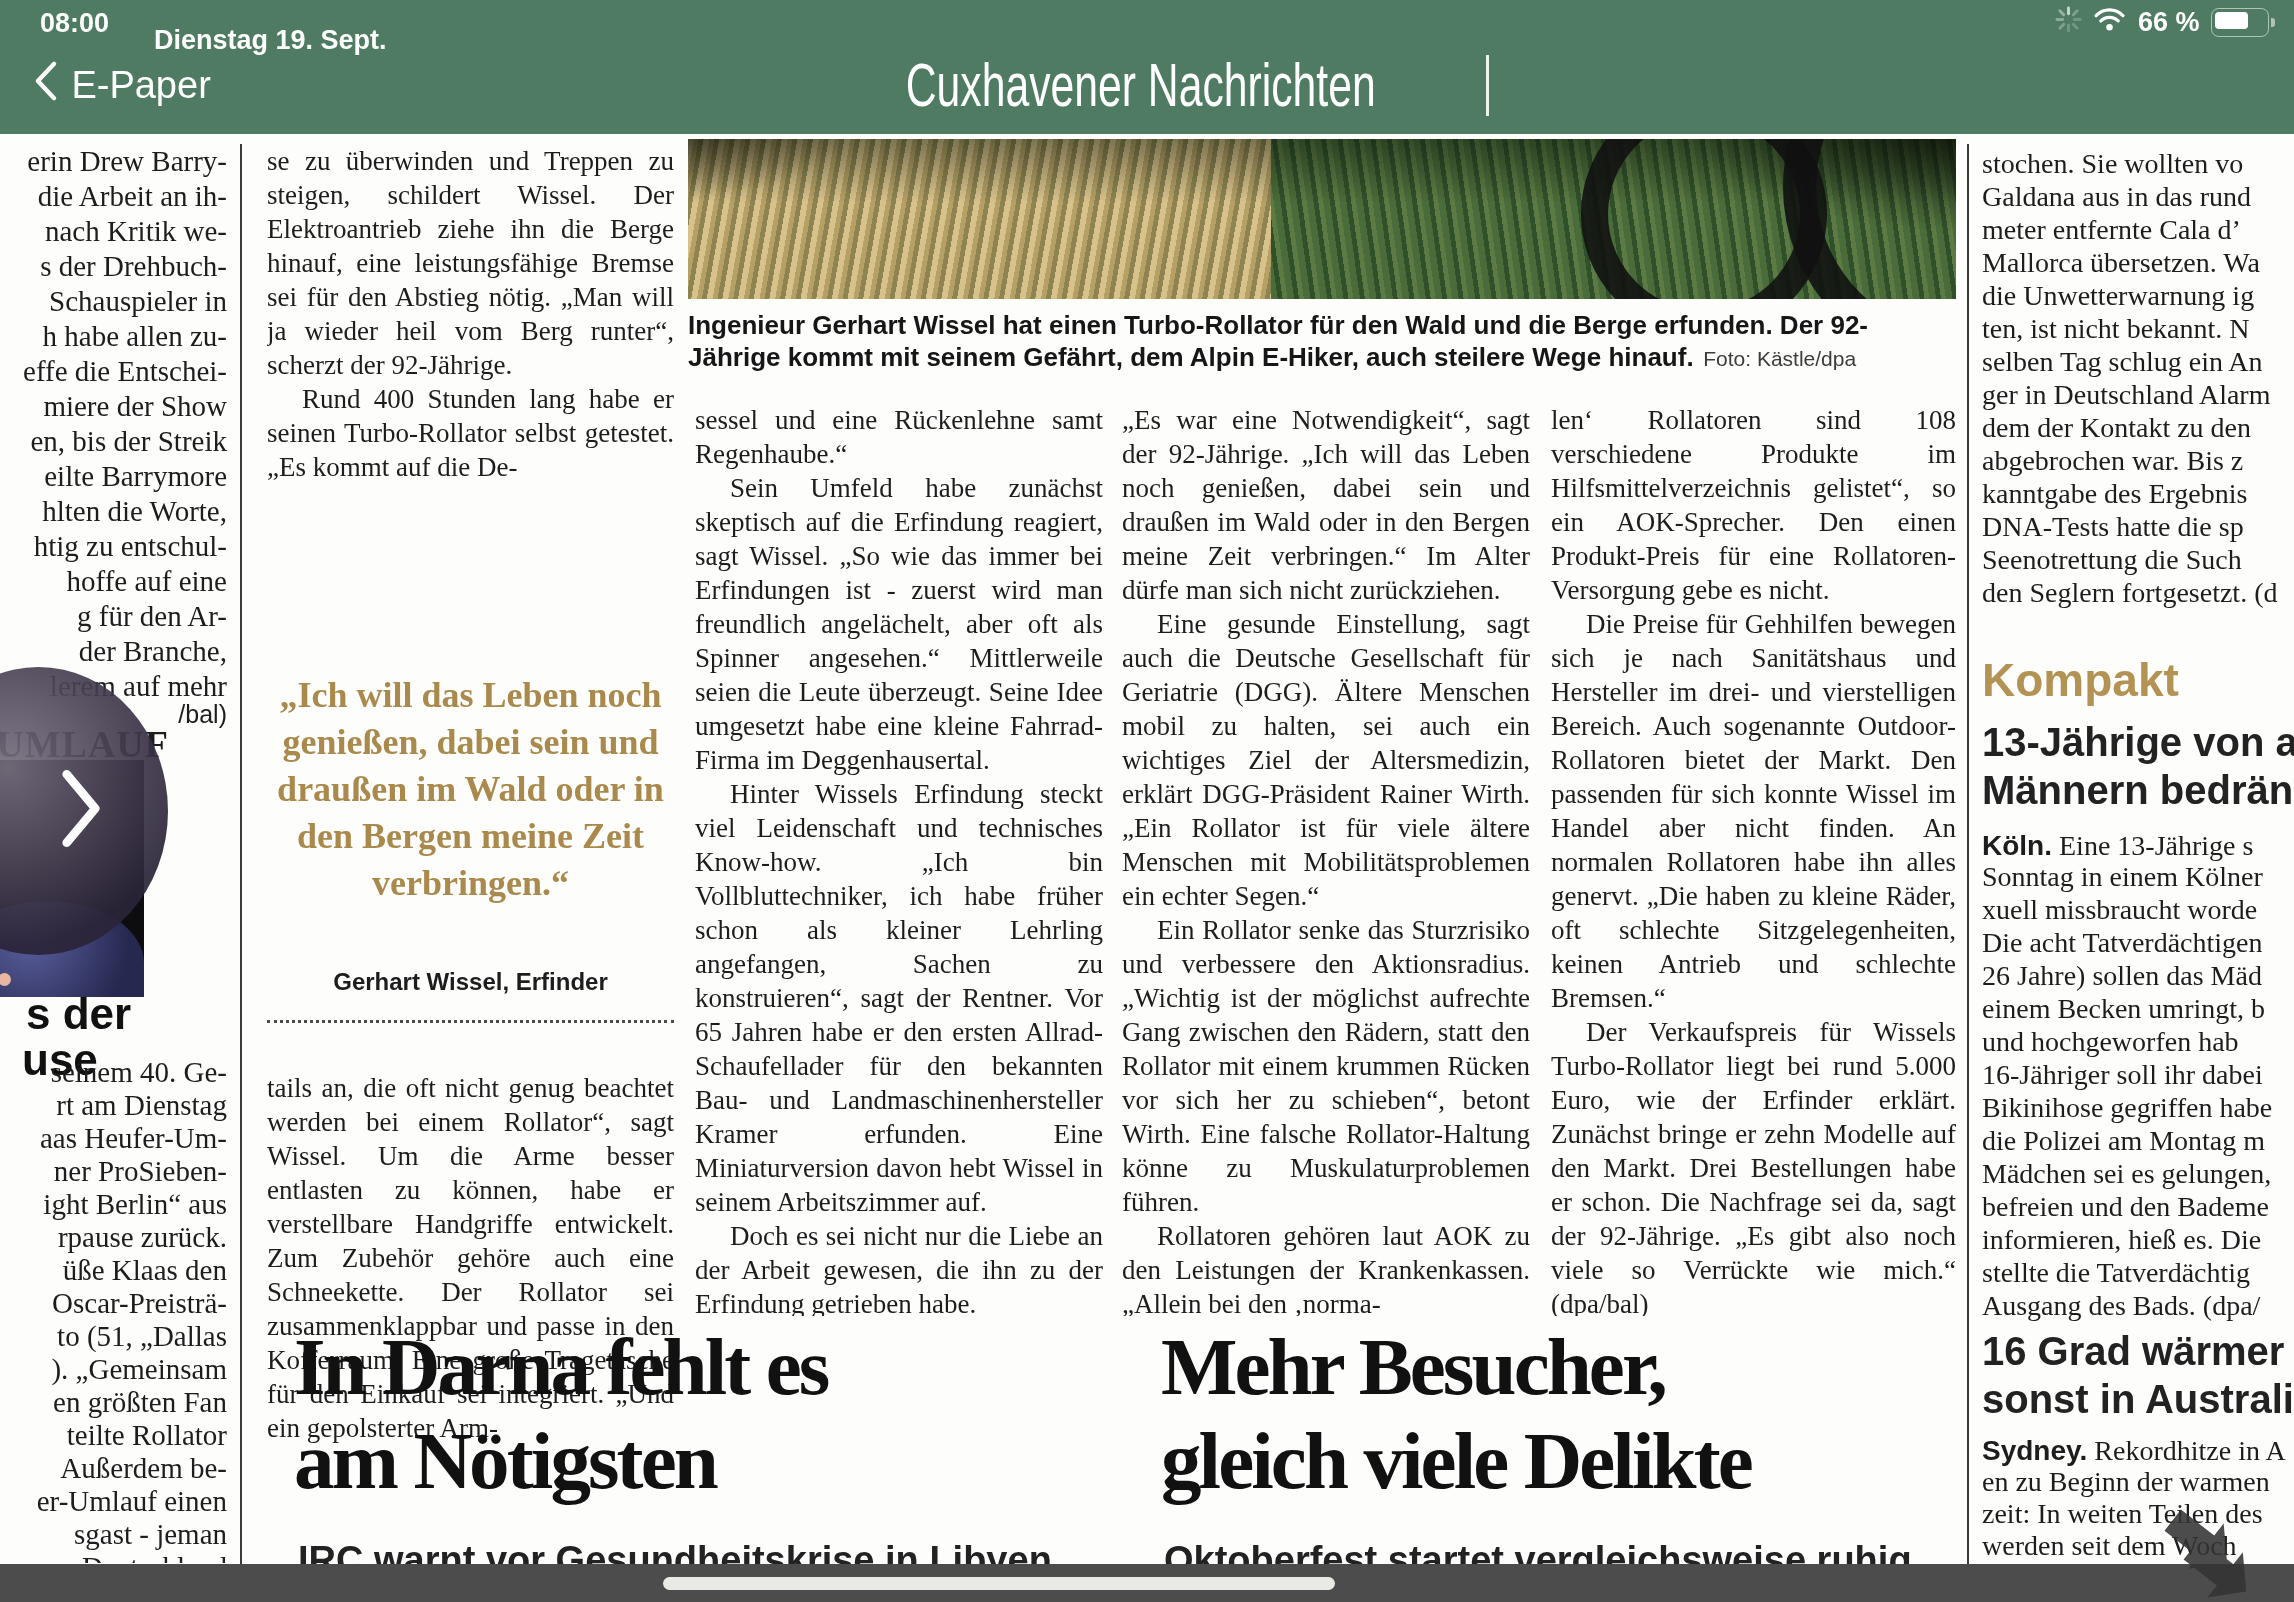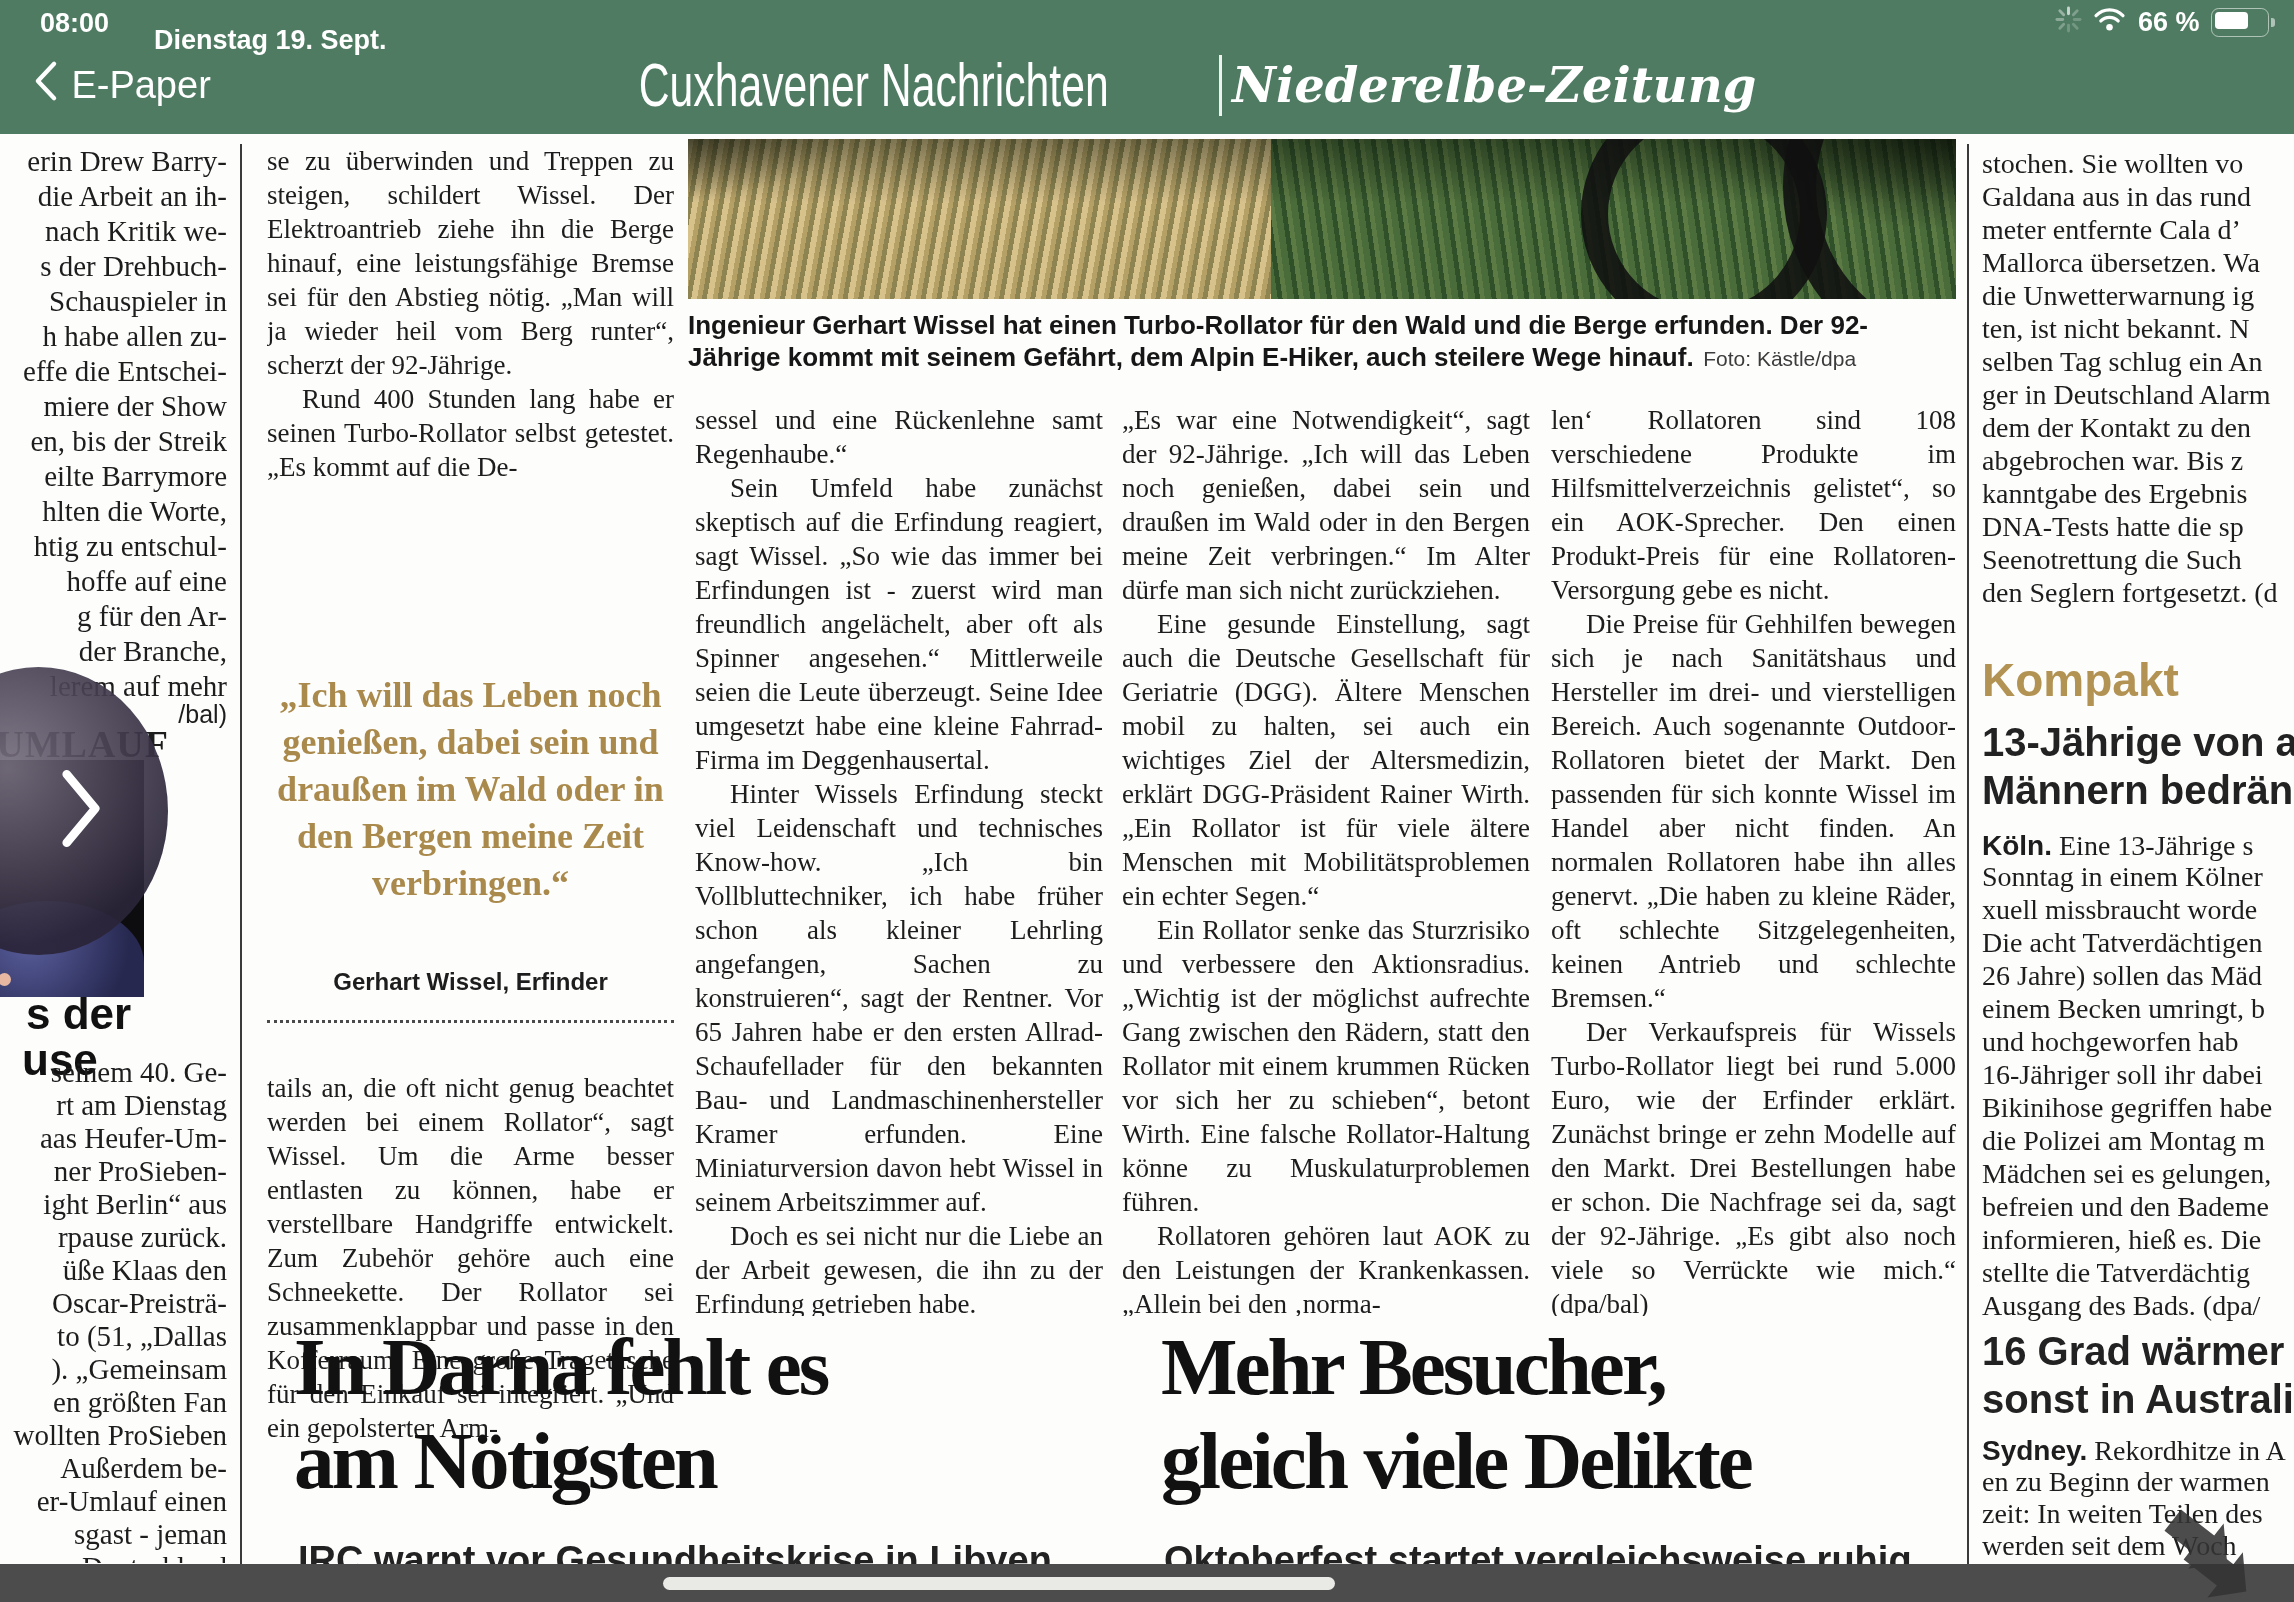--- a/index.html
+++ b/index.html
@@ -129,21 +129,20 @@
       <span>
         <svg width="25" height="42" viewBox="0 0 26 44">
             <polyline points="22,4 5,22 22,40" fill="none" stroke="#fff" stroke-width="4.5" stroke-linecap="round" stroke-linejoin="round"></polyline>
           </svg>
       </span>
       <span>E-Paper</span>
     </div>
     <div class="masthead">
       <span class="mast1">Cuxhavener Nachrichten</span>
       <span class="mast-div"></span>
-      <span class="mast2">Niederelbe-Zeitung</span>
     </div>
   </div>
 
   <div class="page">
 
     <div class="vrule" style="left:240px;"></div>
     <div class="vrule" style="left:1967px;"></div>
 
     <div class="fragbox clip-r" style="left:0;top:9.6px;width:227px;height:576px;">
         <div class="ln">
@@ -237,21 +236,21 @@
         <div class="ln" style="height:33px;">
           <span class="fill">to (51, „Dallas</span>
         </div>
         <div class="ln" style="height:33px;">
           <span class="fill">). „Gemeinsam</span>
         </div>
         <div class="ln" style="height:33px;">
           <span class="fill">en größten Fan</span>
         </div>
         <div class="ln" style="height:33px;">
-          <span class="fill">wollten ProSieben</span>
+          <span class="fill">teilte Rollator</span>
         </div>
         <div class="ln" style="height:33px;">
           <span class="fill">Außerdem be-</span>
         </div>
         <div class="ln" style="height:33px;">
           <span class="fill">er-Umlauf einen</span>
         </div>
         <div class="ln" style="height:33px;">
           <span class="fill">sgast - jeman</span>
         </div>

